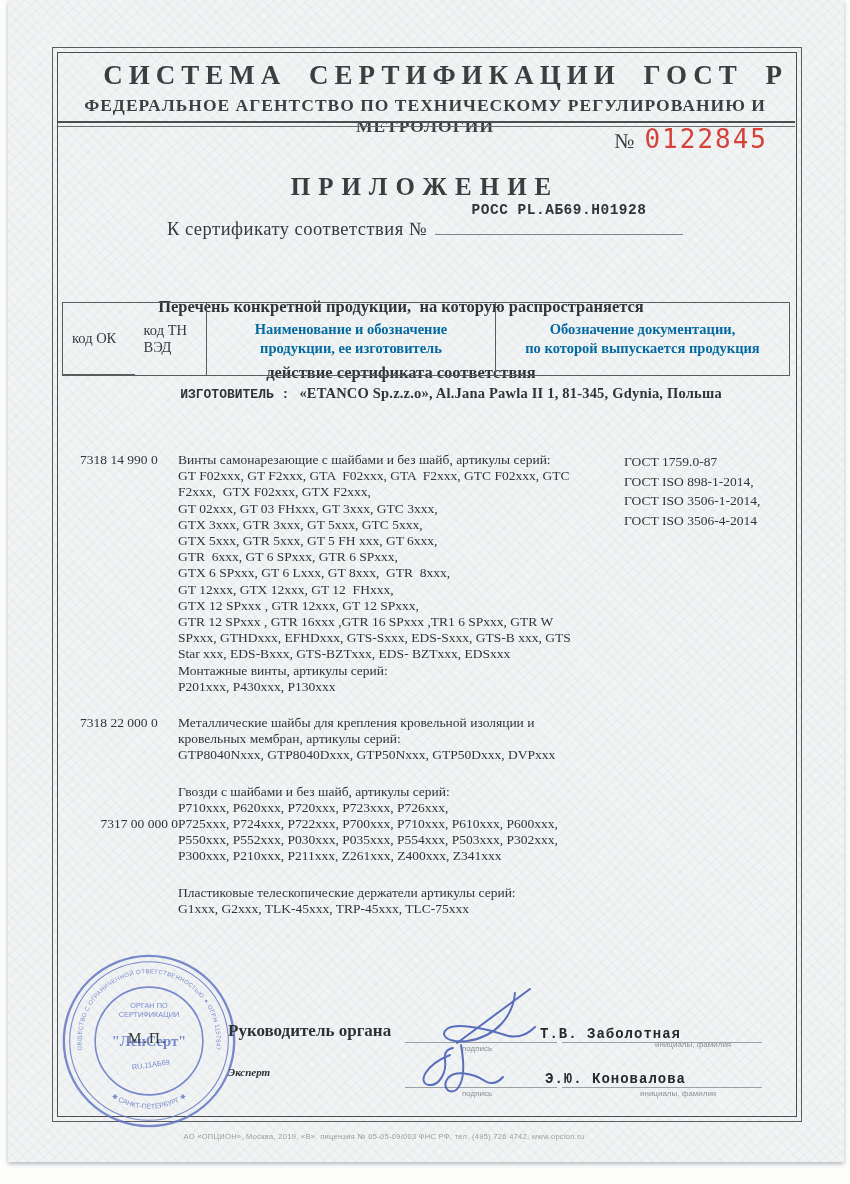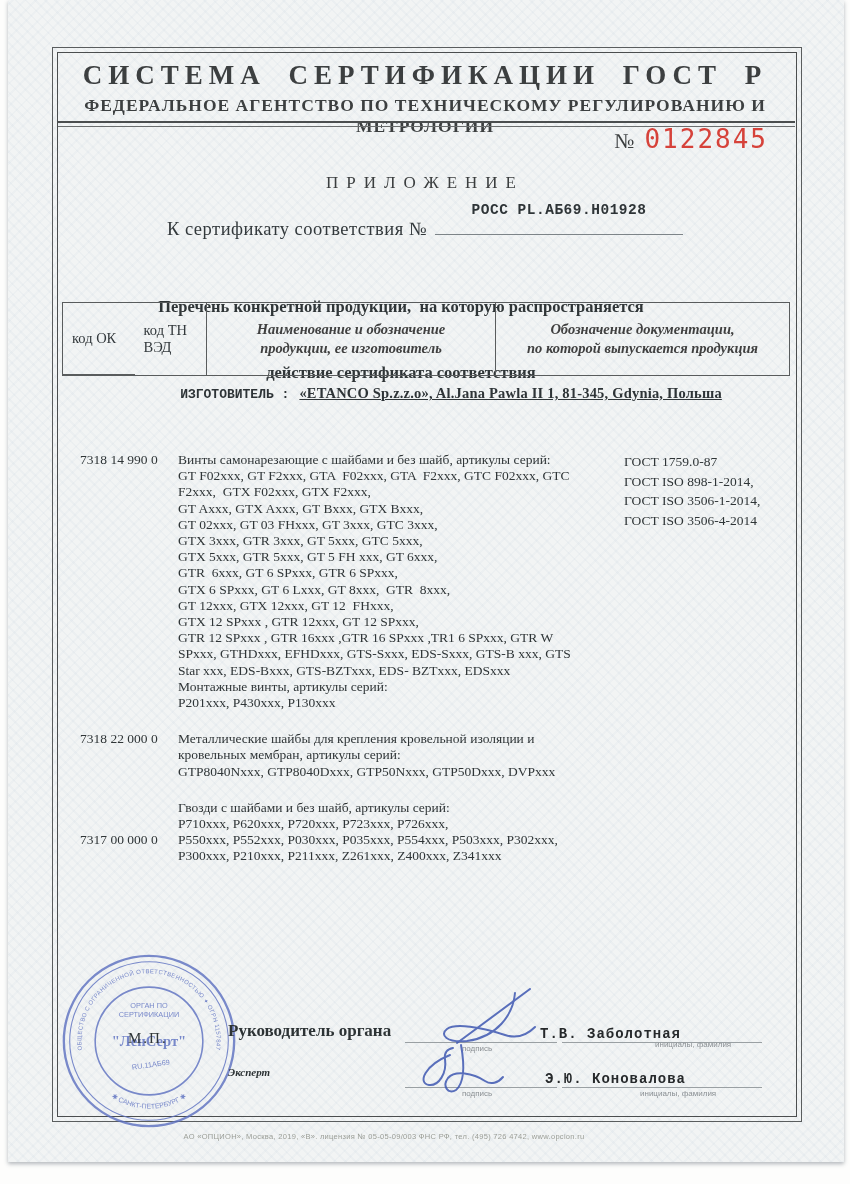--- a/index.html
+++ b/index.html
@@ -20,21 +20,21 @@
   .frame-outer {
     position:absolute; left:52px; top:47px; width:748px; height:1073px;
     border:1.3px solid #5a5d5e;
   }
   .frame-inner {
     position:absolute; left:4px; top:4px; right:4px; bottom:4px;
     border:1.8px solid #4b4e4f;
   }
 
   .hdr-line1 {
-    position:absolute; left:62px; top:60px; width:726px; text-align:center;
+    position:absolute; left:62px; top:60px; width:726px; text-align:right;
     font-size:27px; font-weight:bold; letter-spacing:6px; word-spacing:10px; color:#3c3f40;
   }
   .hdr-line2 {
     position:absolute; left:62px; top:95px; width:726px; text-align:center;
     font-size:17.5px; font-weight:bold; letter-spacing:1px; color:#3c3f40;
   }
   .hdr-rule {
     position:absolute; left:58px; top:121px; width:737px; height:3px;
     border-top:2px solid #4b4e4f; border-bottom:1px solid #6a6d6e;
   }
@@ -43,21 +43,21 @@
     position:absolute; top:124px; right:82px; white-space:nowrap;
   }
   .blank-no .nosign { font-size:21px; color:#3a3d3e; margin-right:10px; }
   .blank-no .digits {
     font-family:"DejaVu Sans Mono","Liberation Mono",monospace;
     font-size:26px; letter-spacing:2px; color:#d6423a;
   }
 
   .appendix {
     position:absolute; left:62px; top:173px; width:726px; text-align:center;
-    font-size:17px; font-weight:normal; letter-spacing:8px; color:#3b3e3f;
+    font-size:25px; font-weight:bold; letter-spacing:8px; color:#3b3e3f;
   }
 
   .certline {
     position:absolute; left:62px; top:208px; width:726px; text-align:center; white-space:nowrap;
   }
   .certline .lbl { font-size:18.5px; color:#33393c; letter-spacing:.5px; }
   .certline .val-wrap {
     display:inline-block; position:relative; width:248px; height:26px;
     border-bottom:1.1px solid #7d8488; vertical-align:baseline; margin-left:8px;
   }
@@ -78,39 +78,39 @@
     position:absolute; left:62px; top:302px; width:726px; height:72px;
     border:1.4px solid #595c5d; display:flex;
   }
   .ptable .c1 { width:143px; border-right:1px solid #595c5d; display:flex; }
   .ptable .c1 > div { flex:1; display:flex; align-items:center; padding-left:9px; font-size:14.5px; color:#33393c; }
   .ptable .c1 > div:first-child { border-bottom:1px solid #595c5d; }
   .ptable .c2 { width:288px; border-right:1px solid #595c5d; }
   .ptable .c3 { flex:1; }
   .ptable .hd {
     height:100%; display:flex; flex-direction:column; justify-content:center; text-align:center;
-    font-size:14.5px; font-weight:bold; line-height:19px; color:#404040;font-style:italic;
+    font-size:14.5px; font-weight:bold; line-height:19px; color:#0369a1;
   }
 
   .maker {
     position:absolute; left:62px; top:384px; width:726px; text-align:center;
     transform:translateX(26px); white-space:nowrap;
   }
   .maker .mlabel {
     font-family:"Liberation Mono","DejaVu Sans Mono",monospace;
     font-size:13px; font-weight:bold; color:#2e3437; margin-right:10px;
   }
-  .maker .mvalue { font-size:14.5px; font-weight:bold; color:#2e3437; letter-spacing:.2px;text-decoration:underline; }
+  .maker .mvalue { font-size:14.5px; font-weight:bold; color:#2e3437; letter-spacing:.2px; }
 
   
   .content { position:absolute; left:62px; top:452px; width:726px; font-size:13.5px; color:#2f3537; }
   .product-block { display:flex; margin-bottom:20px; }
   .product-block:nth-child(4) { margin-bottom:14px; }
   .product-code { flex:none; width:116px; padding-left:18px; box-sizing:border-box; line-height:16.2px; }
-  .product-block:nth-child(3) .product-code { padding-top:32px; }
+  .product-block:nth-child(3) .product-code { padding-top:32px;text-align:right; }
   .product-desc { flex:none; width:430px; line-height:16.2px; }
   .product-docs { flex:1; padding-left:16px; line-height:19.5px; box-sizing:border-box; }
   .pline { white-space:pre-wrap; }
 
   
   .role1 { position:absolute; left:228px; top:1021px; font-size:17px; font-weight:bold; color:#2d3335; }
   .role2 { position:absolute; left:228px; top:1066px; font-size:11px; font-weight:bold; color:#2d3335;font-style:italic; }
   .sig-line { position:absolute; border-bottom:1px solid #9aa0a3; }
   .sl1 { left:405px; top:1022px; width:152px; height:20px; }
   .sl2 { left:405px; top:1067px; width:152px; height:20px; }
@@ -190,21 +190,20 @@
     <span class="mlabel">ИЗГОТОВИТЕЛЬ :</span><span class="mvalue">«ETANCO Sp.z.z.o», Al.Jana Pawla II 1, 81-345, Gdynia, Польша</span>
   </div>
 
   <div class="content">
       <div class="product-block">
         <div class="product-code">7318 14 990 0</div>
         <div class="product-desc">
           <div class="pline">Винты самонарезающие с шайбами и без шайб, артикулы серий:</div>
           <div class="pline">GT F02xxx, GT F2xxx, GTA  F02xxx, GTA  F2xxx, GTC F02xxx, GTC</div>
           <div class="pline">F2xxx,  GTX F02xxx, GTX F2xxx,</div>
-          <div class="pline">GT Axxx, GTX Axxx, GT Bxxx, GTX Bxxx,</div>
           <div class="pline">GT 02xxx, GT 03 FHxxx, GT 3xxx, GTC 3xxx,</div>
           <div class="pline">GTX 3xxx, GTR 3xxx, GT 5xxx, GTC 5xxx,</div>
           <div class="pline">GTX 5xxx, GTR 5xxx, GT 5 FH xxx, GT 6xxx,</div>
           <div class="pline">GTR  6xxx, GT 6 SPxxx, GTR 6 SPxxx,</div>
           <div class="pline">GTX 6 SPxxx, GT 6 Lxxx, GT 8xxx,  GTR  8xxx,</div>
           <div class="pline">GT 12xxx, GTX 12xxx, GT 12  FHxxx,</div>
           <div class="pline">GTX 12 SPxxx , GTR 12xxx, GT 12 SPxxx,</div>
           <div class="pline">GTR 12 SPxxx , GTR 16xxx ,GTR 16 SPxxx ,TR1 6 SPxxx, GTR W</div>
           <div class="pline">SPxxx, GTHDxxx, EFHDxxx, GTS-Sxxx, EDS-Sxxx, GTS-B xxx, GTS</div>
           <div class="pline">Star xxx, EDS-Bxxx, GTS-BZTxxx, EDS- BZTxxx, EDSxxx</div>
@@ -225,27 +224,32 @@
           <div class="pline">кровельных мембран, артикулы серий:</div>
           <div class="pline">GTP8040Nxxx, GTP8040Dxxx, GTP50Nxxx, GTP50Dxxx, DVPxxx</div>
         </div>
         <div class="product-docs"></div>
       </div>
       <div class="product-block">
         <div class="product-code">7317 00 000 0</div>
         <div class="product-desc">
           <div class="pline">Гвозди с шайбами и без шайб, артикулы серий:</div>
           <div class="pline">P710xxx, P620xxx, P720xxx, P723xxx, P726xxx,</div>
+          <div class="pline">P725xxx, P724xxx, P722xxx, P700xxx, P710xxx, P610xxx, P600xxx,</div>
           <div class="pline">P550xxx, P552xxx, P030xxx, P035xxx, P554xxx, P503xxx, P302xxx,</div>
           <div class="pline">P300xxx, P210xxx, P211xxx, Z261xxx, Z400xxx, Z341xxx</div>
         </div>
         <div class="product-docs"></div>
       </div>
       <div class="product-block">
         <div class="product-code"></div>
+        <div class="product-desc">
+          <div class="pline">Пластиковые телескопические держатели артикулы серий:</div>
+          <div class="pline">G1xxx, G2xxx, TLK-45xxx, TRP-45xxx, TLC-75xxx</div>
+        </div>
         <div class="product-docs"></div>
       </div>
     </div>
 
   <div class="stamp">
     <svg viewBox="0 0 190 190" width="186" height="186">
       <g stroke="#5b6fc0" fill="none" opacity="0.8">
         <circle cx="95" cy="95" r="87" stroke-width="2.4"></circle>
         <circle cx="95" cy="95" r="81" stroke-width="1.1"></circle>
         <circle cx="95" cy="95" r="55" stroke-width="1.6"></circle>

